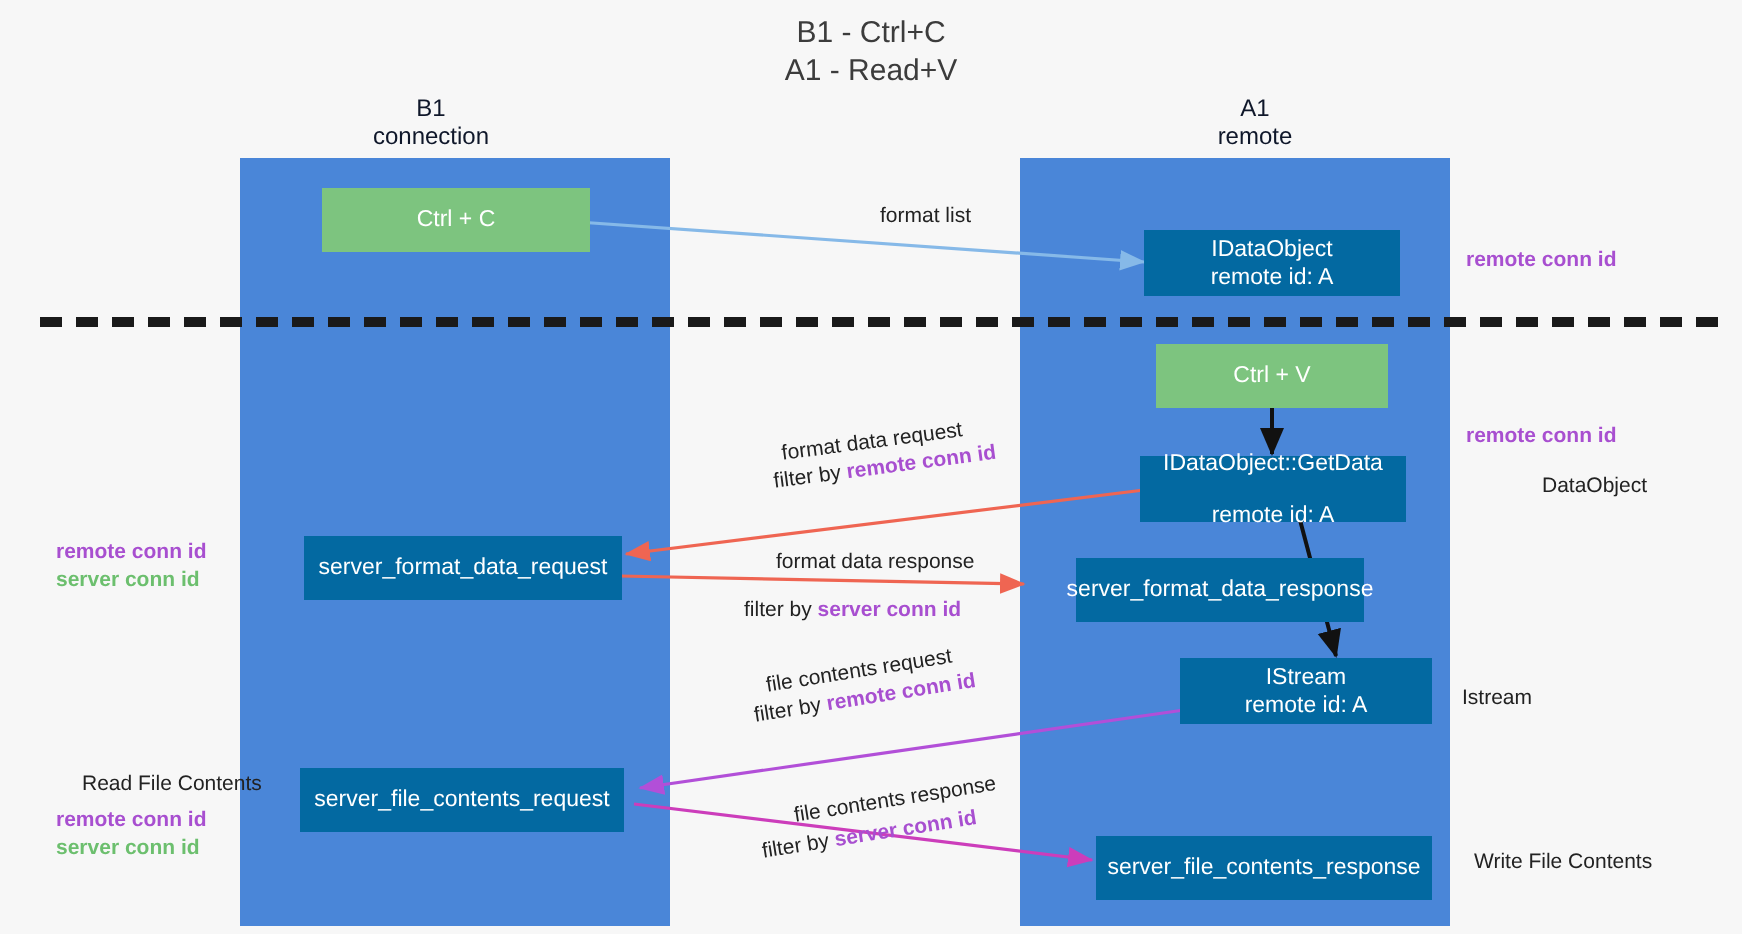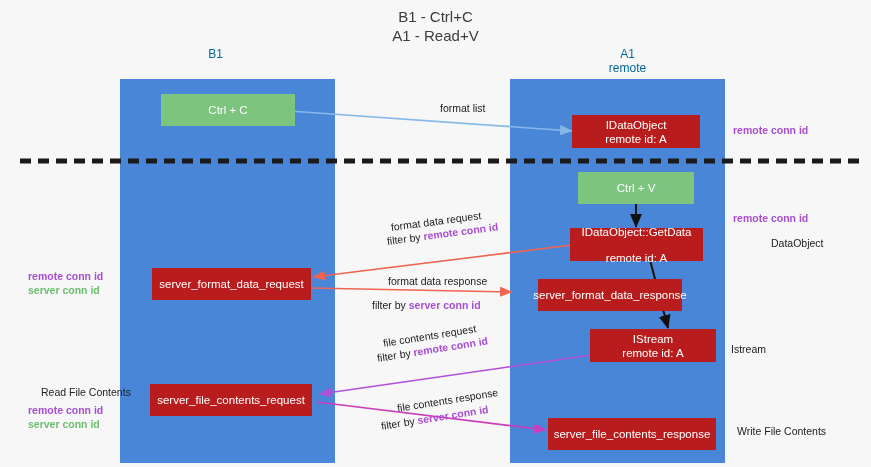--- a/index.html
+++ b/index.html
@@ -12,21 +12,21 @@
   #stage{position:relative;width:871px;height:467px;}
   #svg-layer{position:absolute;left:0;top:0;width:871px;height:467px;pointer-events:none;}
 
   .lane{
     position:absolute;
     background:#4a86d8;
   }
   .lane-title{
     position:absolute;
     text-align:center;
-    color:#0369a1;
+    color:#0f172a;
     font-size:12px;
     line-height:14px;
   }
   .title{
     position:absolute;
     left:0;right:0;top:7px;
     text-align:center;
     color:#3c3c3c;
     font-size:15px;
     line-height:19px;
@@ -37,21 +37,21 @@
     align-items:center;
     justify-content:center;
     text-align:center;
     color:#ffffff;
     font-size:11.5px;
     line-height:14px;
     box-sizing:border-box;
     padding:16px 6px;
   }
   .node.green{background:#7dc47f;}
-  .node.orange{background:#b91c1c;}
+  .node.orange{background:#0369a1;}
   .node .l2{display:block;}
 
   .edge-label{
     position:absolute;
     font-size:10.5px;
     line-height:14px;
     color:#222;
     white-space:nowrap;
   }
   .edge-label.rot-slight{transform:rotate(-7.5deg);transform-origin:left top;}
@@ -73,20 +73,21 @@
 
 <div id="stage">
 
   <div class="title">
     <div>B1 - Ctrl+C</div>
     <div>A1 - Read+V</div>
   </div>
 
   <div class="lane-title" style="left:143px;top:47px;width:145px;">
     <div>B1</div>
+    <div>connection</div>
   </div>
   <div class="lane-title" style="left:555px;top:47px;width:145px;">
     <div>A1</div>
     <div>remote</div>
   </div>
 
   <div class="lane" style="left:120px;top:79px;width:215px;height:384px;"></div>
   <div class="lane" style="left:510px;top:79px;width:215px;height:384px;"></div>
 
   <svg id="svg-layer" viewBox="0 0 871 467">

